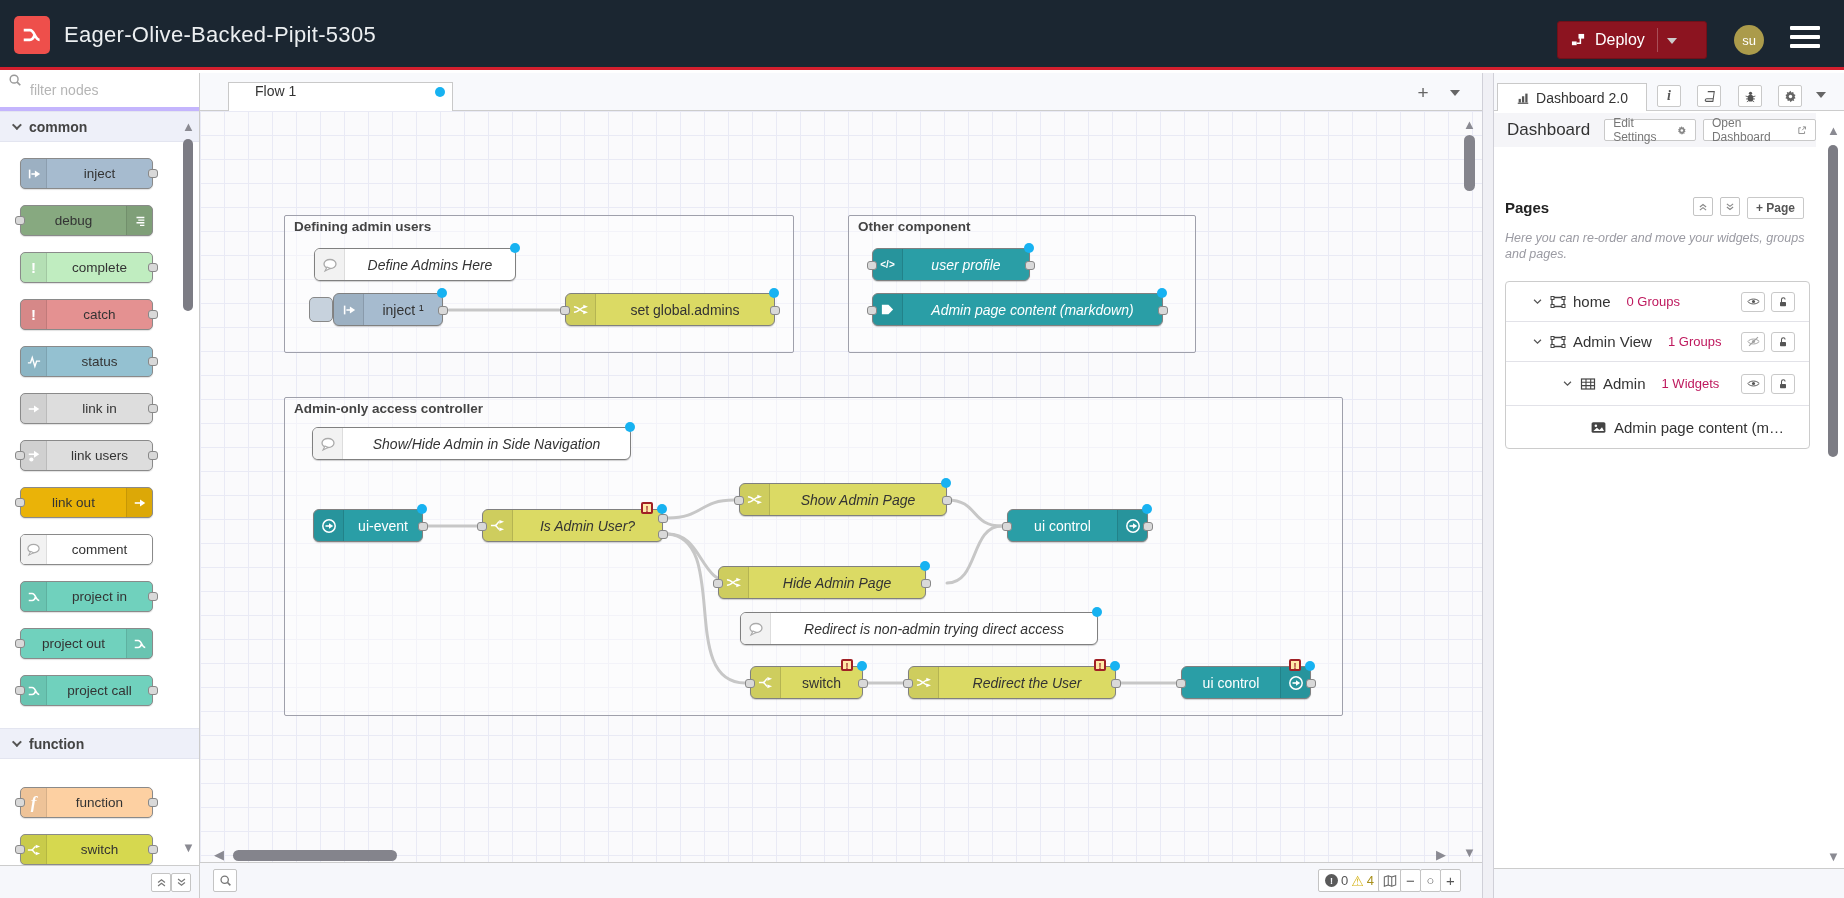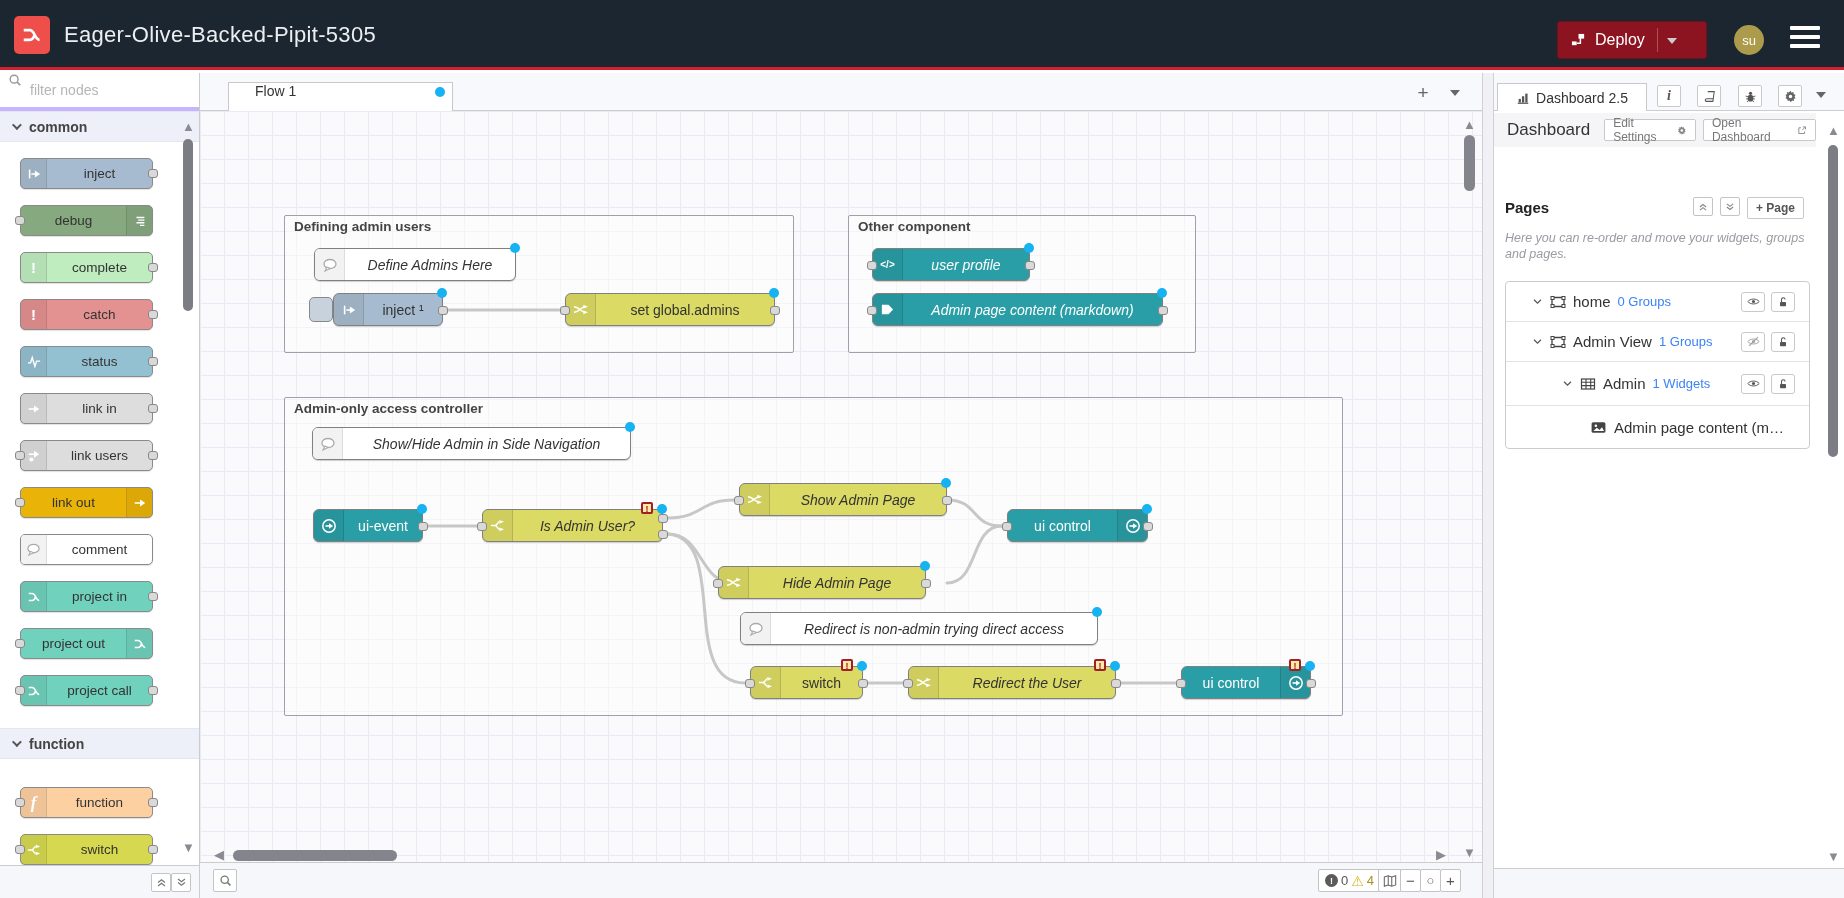--- a/index.html
+++ b/index.html
@@ -129,21 +129,21 @@
          font-size:15px;border:1px solid #c9c9c9;}
   .sbtab.active{background:#fff;border-bottom:1px solid #fff;font-weight:bold;color:#222;top:0;height:34px;}
   .sbtab.idle{background:#e7eaf4;color:#556;}
   .pagesrow{position:absolute;left:0;top:86px;width:322px;height:24px;}
   .pagesrow .ptitle{position:absolute;left:11px;top:2px;font-weight:bold;font-size:15px;color:#222;}
   .desc{position:absolute;left:11px;top:120px;width:300px;font-style:italic;color:#9a9aa2;font-size:12.5px;line-height:1.25;}
   .tree{position:absolute;left:11px;top:170px;width:305px;border:1px solid #ccc;border-radius:4px;background:#fff;}
   .trow{position:relative;display:flex;align-items:center;border-bottom:1px solid #e2e2e8;height:40px;}
   .trow:last-child{border-bottom:none;}
   .trow .tname{font-size:15px;color:#333;margin-left:7px;white-space:nowrap;}
-  .trow .tcount{font-size:13px;color:#3b82f6;margin-left:7px;}
+  .trow .tcount{font-size:13px;color:#be185d;margin-left:16px;}
   .rbtn{position:absolute;width:24px;height:20px;background:#fff;border:1px solid #c9c9c9;border-radius:3px;
         display:flex;align-items:center;justify-content:center;}
   .sfoot{height:30px;border-top:1px solid #ccc;background:#f6f7fb;}
   .sthumb{position:absolute;left:334px;top:34px;width:10px;height:312px;background:#7c7c84;border-radius:5px;}
 
   .chev{display:inline-block;width:7px;height:7px;border-right:2px solid #555;border-bottom:2px solid #555;
         transform:rotate(45deg) translateY(-2px);}
   svg{display:block;}
 </style>
 </head>
@@ -600,21 +600,21 @@
 
     <div class="sidebar">
       <div class="stb">
         <div class="stab">
           <svg width="14" height="14" viewBox="0 0 16 16">
               <path d="M2 14h12" stroke="#555" stroke-width="1.4"></path>
               <rect x="3" y="9" width="2.6" height="4.2" fill="#555"></rect>
               <rect x="6.8" y="6" width="2.6" height="7.2" fill="#555"></rect>
               <rect x="10.6" y="3" width="2.6" height="10.2" fill="#555"></rect>
             </svg>
-          <span>Dashboard 2.5</span>
+          <span>Dashboard 2.0</span>
         </div>
         <div class="sibtn" style="left:163px;font-family:'Liberation Serif',serif;font-weight:bold;font-style:italic;font-size:14px">i</div>
         <div class="sibtn" style="left:203px">
           <svg width="13" height="13" viewBox="0 0 16 16" transform="skewX(-8)">
               <path d="M5 2h8v12H5a1.6 1.6 0 010-3.2h8" stroke="#555" stroke-width="1.3" fill="none"></path>
             </svg>
         </div>
         <div class="sibtn" style="left:244px">
           <svg width="13" height="13" viewBox="0 0 16 16">
               <ellipse cx="8" cy="10" rx="3.5" ry="4.2" fill="#555"></ellipse>

